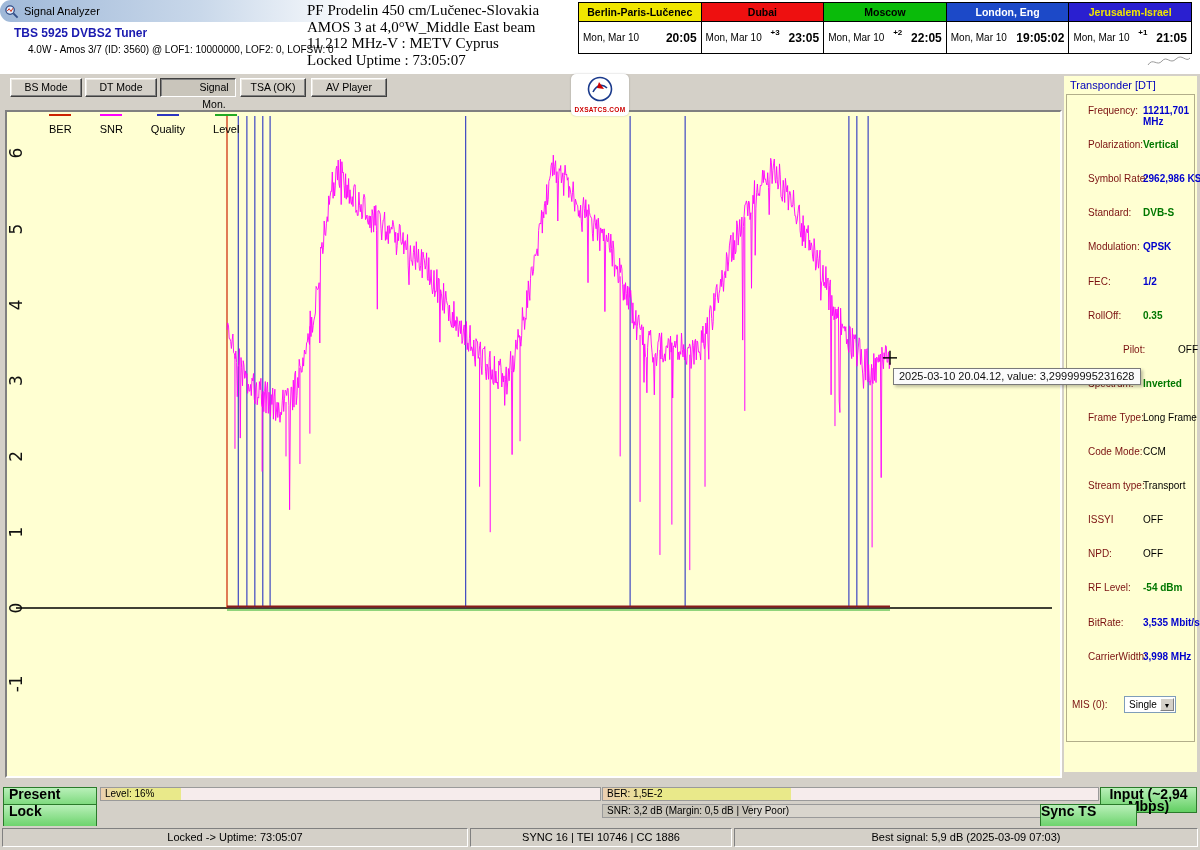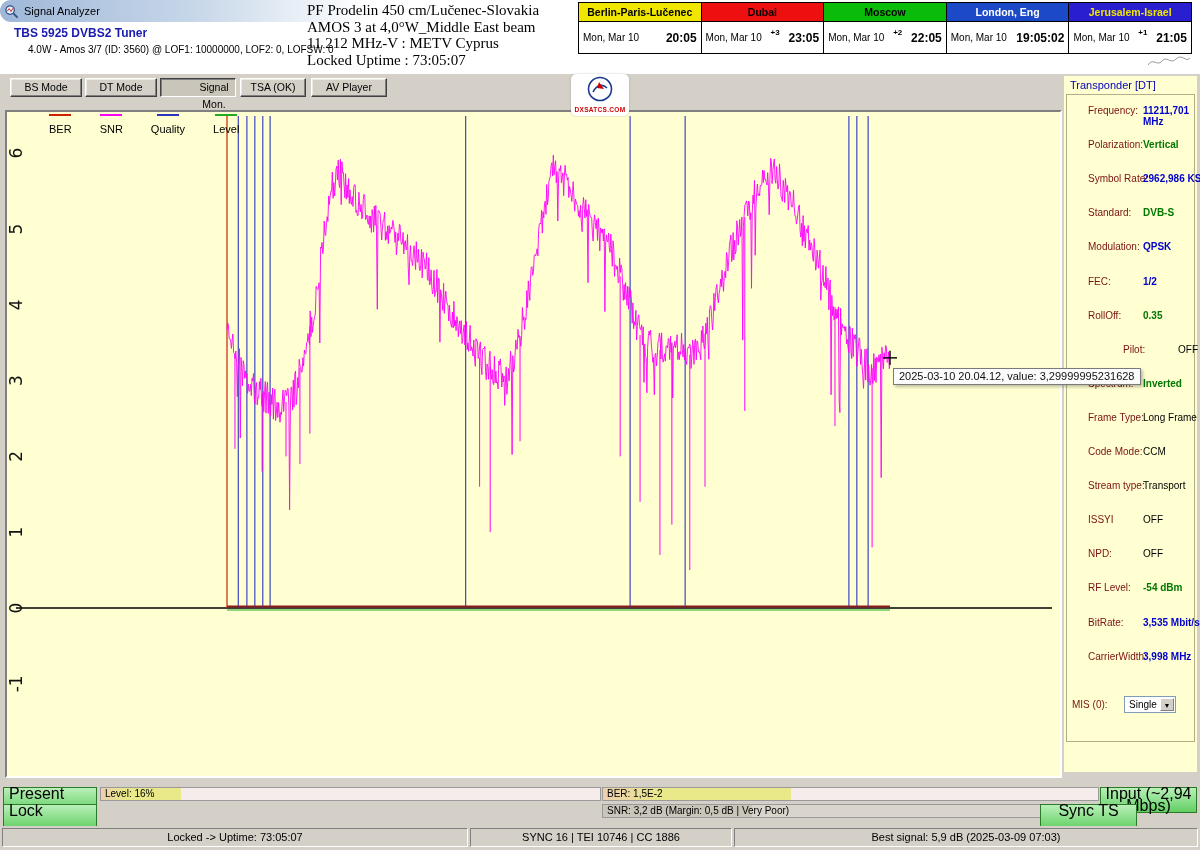--- a/index.html
+++ b/index.html
@@ -59,21 +59,21 @@
   .tlabel { position:absolute; left:5px; font-size:10px; color:#7a1010; }
   .tvalue { position:absolute; left:60px; font-size:10px; }
   .mis-row { position:absolute; left:0; top:604px; width:100%; height:18px; }
   .mis-select { position:absolute; left:57px; top:-3px; width:52px; height:17px; background:#ffffff;
     border:1px solid #7f9db9; font-size:10px; line-height:15px; padding-left:4px; color:#000; }
   .mis-arrow { position:absolute; right:1px; top:1px; width:14px; height:13px; background:#d4d0c8;
     border:1px solid #fff; border-right-color:#808080; border-bottom-color:#808080; font-size:7px; text-align:center; line-height:13px; color:#000; }
 
   
   .green-cell { position:absolute; height:26px; background:linear-gradient(#b9f0b9,#62cf62); border:1px solid #2a7a2a;
-    font-size:16px; line-height:12px; color:#000; }
+    font-size:14px; line-height:12px; color:#000;font-weight:bold; }
   .pg-track { position:absolute; height:14px; background:#f6ecec; border:1px solid #9a9a9a; overflow:hidden; }
   .pg-fill { position:absolute; left:0; top:0; bottom:0; background:linear-gradient(to right,#eccfb0,#e9e98a 30%); }
   .pg-label { position:absolute; left:4px; top:0; font-size:10px; line-height:12.5px; color:#000; white-space:nowrap; }
   .snr-track { background:#d9d5cd; }
   .snr-fill { background:#c9c5ba; }
 
   
   .statusbar { position:absolute; left:0; top:826px; width:1200px; height:24px; background:#d4d0c8; }
   .sb-cell { position:absolute; top:2px; height:19px; border:1px solid; border-color:#808080 #ffffff #ffffff #808080;
     font-size:11px; line-height:17px; text-align:center; color:#000; }
@@ -324,21 +324,21 @@
     <div class="pg-fill" style="width: 38%;"></div>
     <span class="pg-label">BER: 1,5E-2</span>
   </div>
   <div class="green-cell" style="left:1100px;top:787px;width:97px;text-align:center;">Input (~2,94 Mbps)</div>
 
   <div class="green-cell" style="left:3px;top:804px;width:94px;padding-left:5px;">Lock</div>
   <div class="pg-track snr-track" style="left:602px;top:804px;width:497px;">
     <div class="pg-fill snr-fill" style="width: 30%;"></div>
     <span class="pg-label">SNR: 3,2 dB (Margin: 0,5 dB | Very Poor)</span>
   </div>
-  <div class="green-cell" style="left:1040px;top:804px;width:97px;text-align:center;">Sync TS</div>
+  <div class="green-cell" style="left:1040px;top:804px;width:97px;text-align:left;">Sync TS</div>
 
   <div class="statusbar">
     <div class="sb-cell" style="left:2px;width:466px;">Locked -&gt; Uptime: 73:05:07</div>
     <div class="sb-cell" style="left:470px;width:262px;">SYNC 16 | TEI 10746 | CC 1886</div>
     <div class="sb-cell" style="left:734px;width:464px;">Best signal: 5,9 dB (2025-03-09 07:03)</div>
   </div>
 
 </div>
 
 </body></html>

